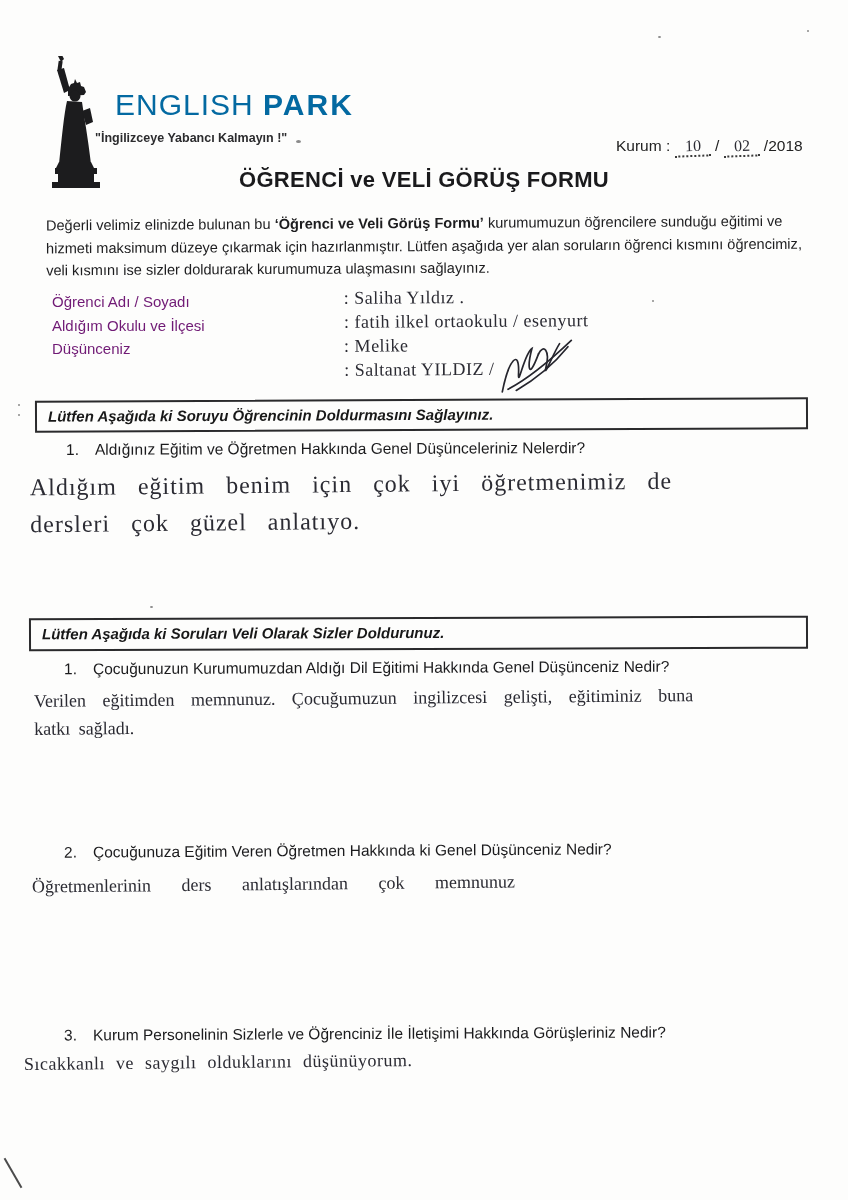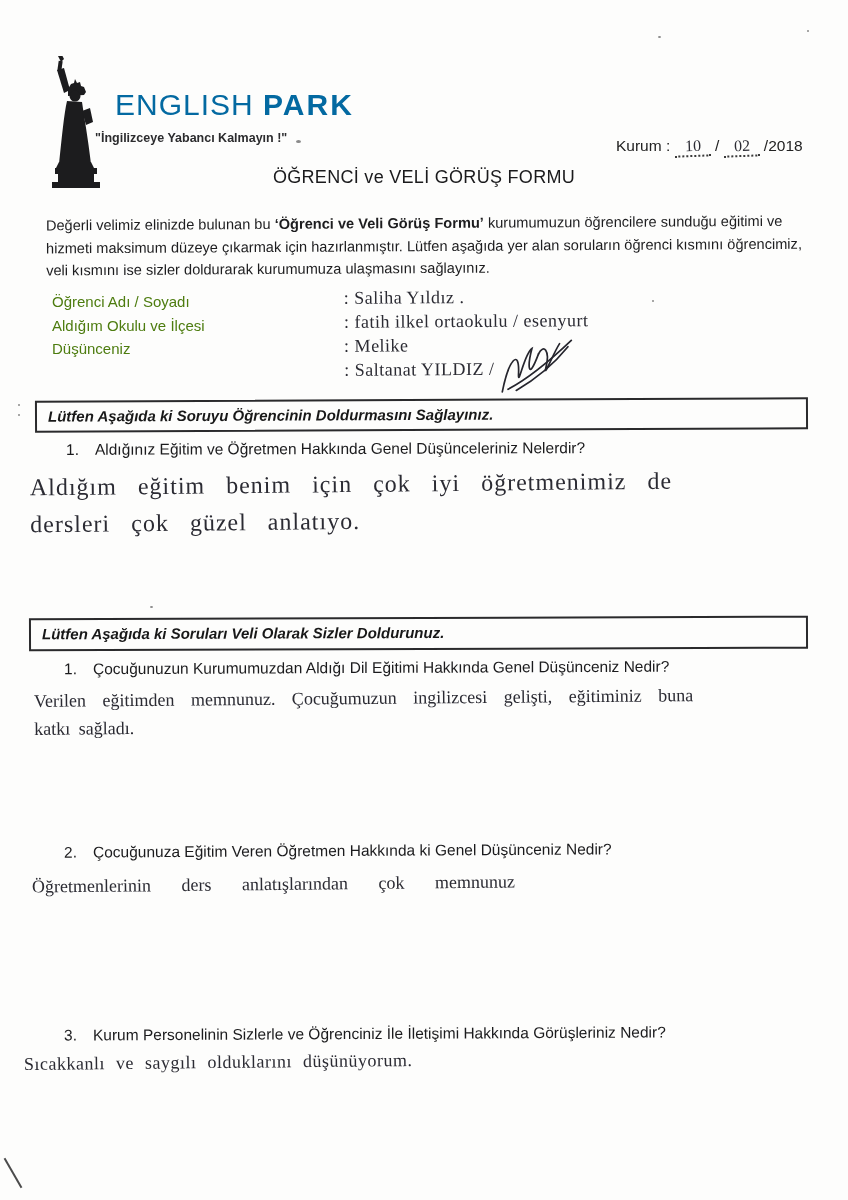--- a/index.html
+++ b/index.html
@@ -12,28 +12,28 @@
   
   #brand-line{left:103px;top:88px;font-size:30px;letter-spacing:1px;color:#0369a1;white-space:nowrap;margin-left:12px;}
   #brand-line .bold{font-weight:bold;letter-spacing:2px;}
   #tagline{left:95px;top:131px;font-size:12.5px;font-weight:bold;color:#2c2c2e;white-space:nowrap;}
   
   #date-line{left:616px;top:137px;font-size:15.5px;color:#222;white-space:nowrap;}
   .hw{font-family:cursive;color:#2b2b33;}
   .date-digit{display:inline-block;width:36px;text-align:center;font-size:16px;
     border-bottom:2px dotted #3a3a3a;transform:rotate(-2deg);line-height:18px;}
   
-  #form-title{left:0;top:167px;width:848px;text-align:center;font-size:18px;font-weight:normal;
+  #form-title{left:0;top:167px;width:848px;text-align:center;font-size:22px;font-weight:bold;
     letter-spacing:.3px;color:#1a1a1c;}
   
   #intro{left:46px;top:212px;width:780px;font-size:14.6px;line-height:22.6px;color:#1d1d1f;
     transform:rotate(-.35deg);}
   #intro .nowrap{white-space:nowrap;}
   
-  #field-labels{left:52px;top:290px;font-size:15px;line-height:23.6px;color:#4d7c0f;}
+  #field-labels{left:52px;top:290px;font-size:15px;line-height:23.6px;color:#701a75;}
   #field-values{left:344px;top:286px;font-size:18px;line-height:23.9px;letter-spacing:.5px;
     transform:rotate(-.4deg);white-space:nowrap;}
   
   .section-box{border:2px solid #2a2a2c;background:#fdfdfc;font-size:15px;font-weight:bold;
     font-style:italic;color:#181818;line-height:28px;padding-left:11px;white-space:nowrap;}
   #student-box{left:35px;top:399px;width:758px;height:28px;transform:rotate(-.25deg);}
   #parent-box{left:29px;top:617px;width:764px;height:29px;transform:rotate(-.2deg);}
   
   .question{font-size:15.5px;color:#1b1b1d;white-space:nowrap;}
   .qnum{display:inline-block;margin-right:16px;}

